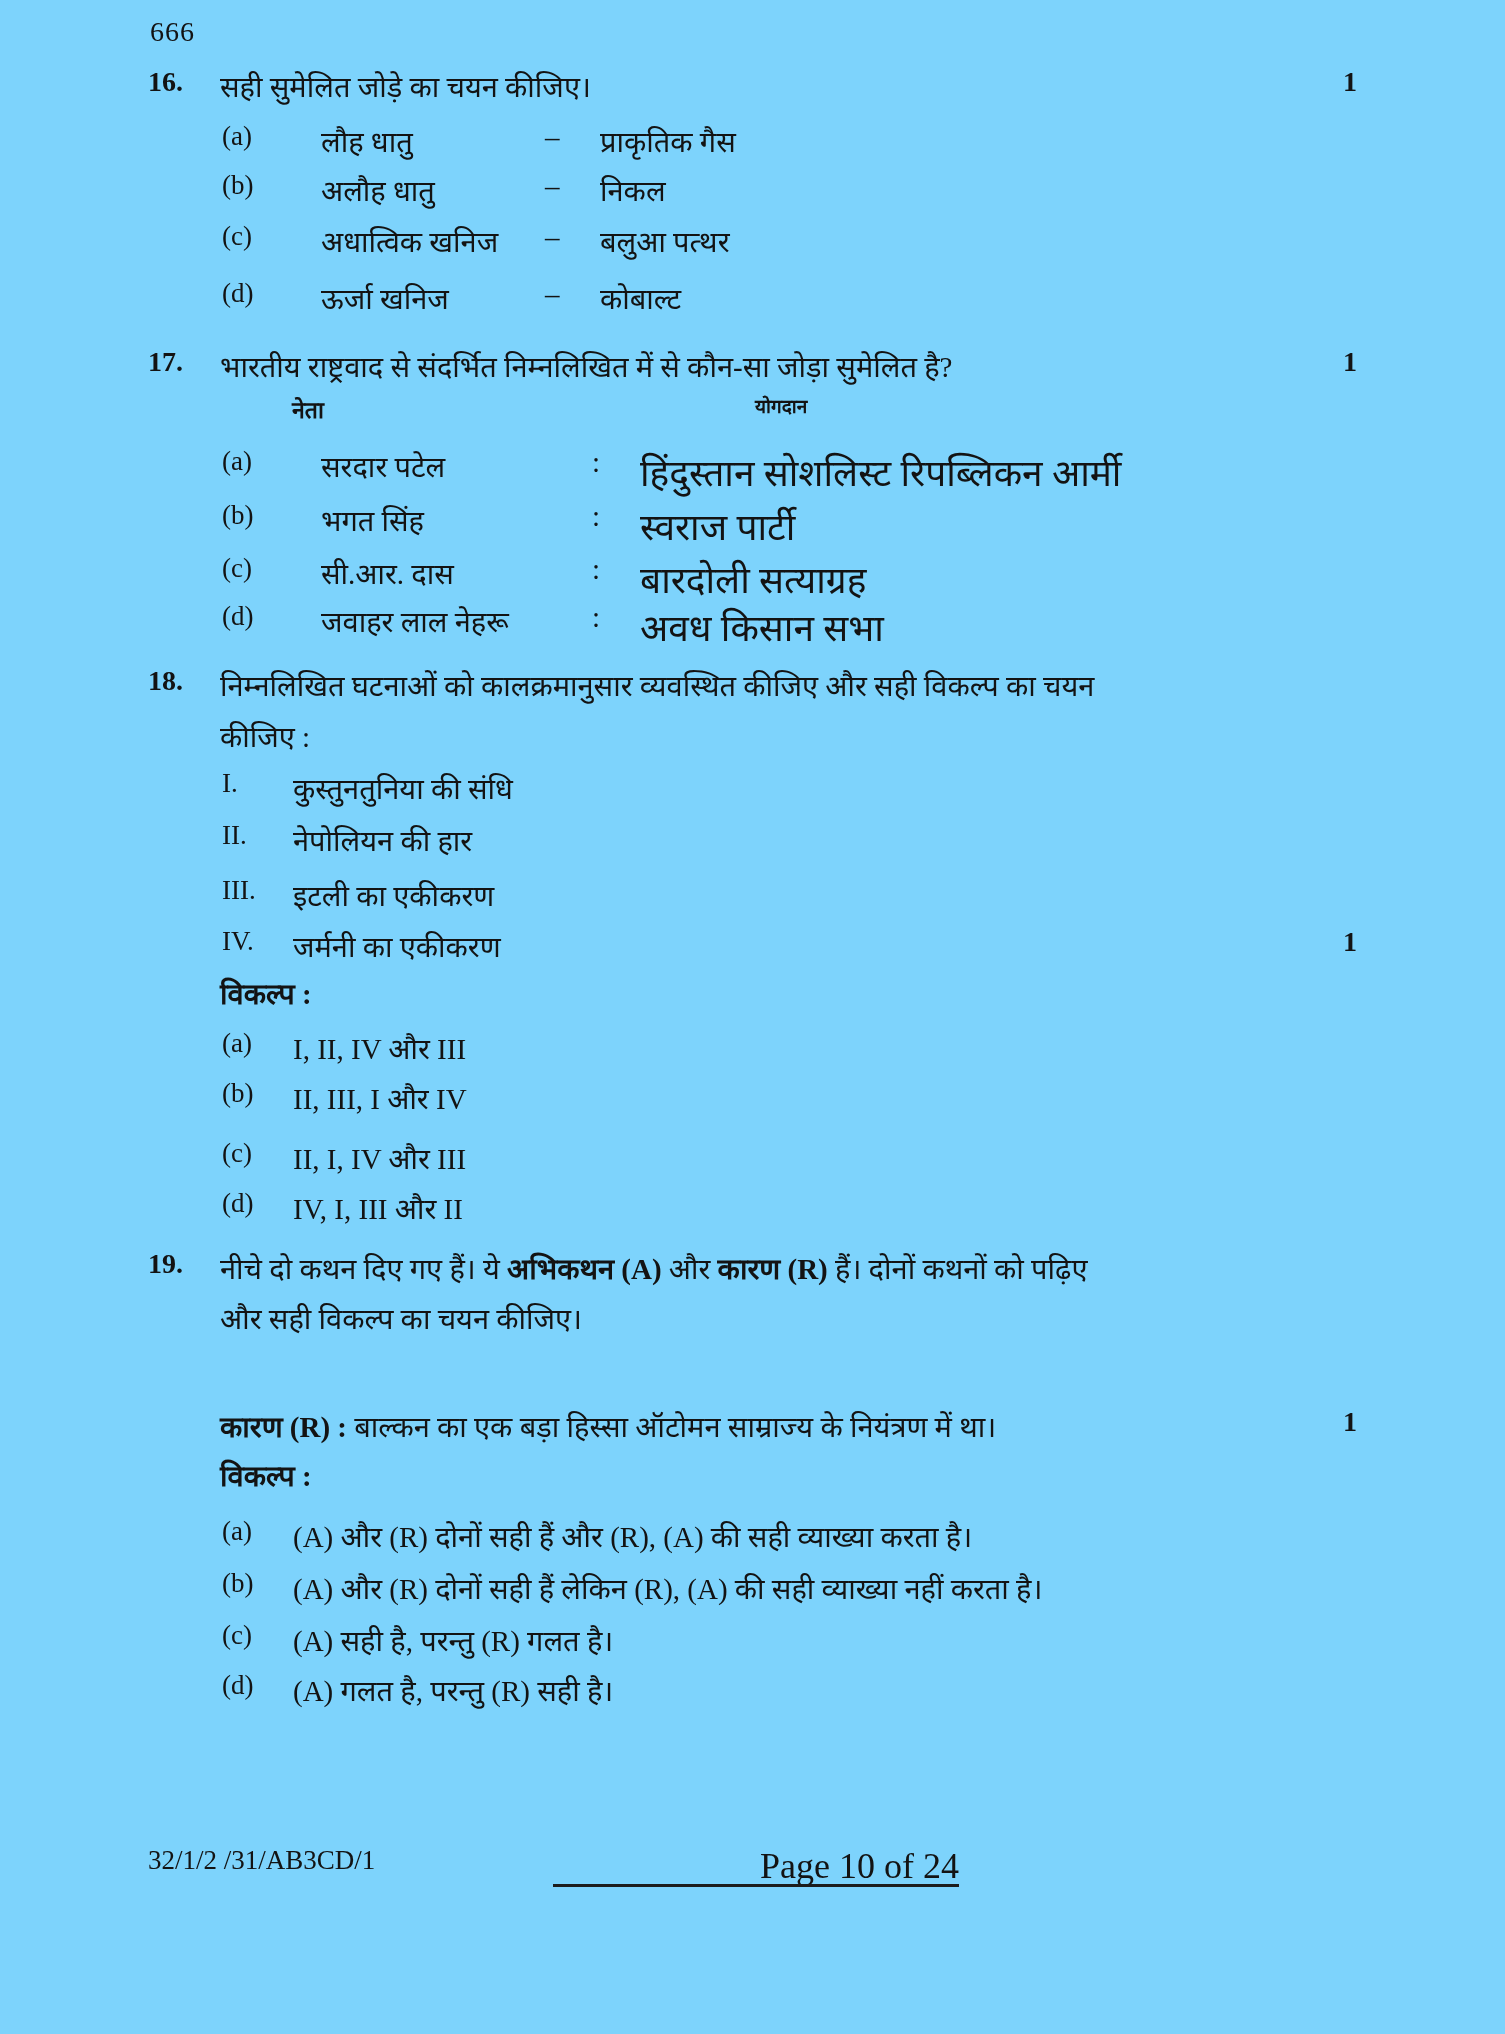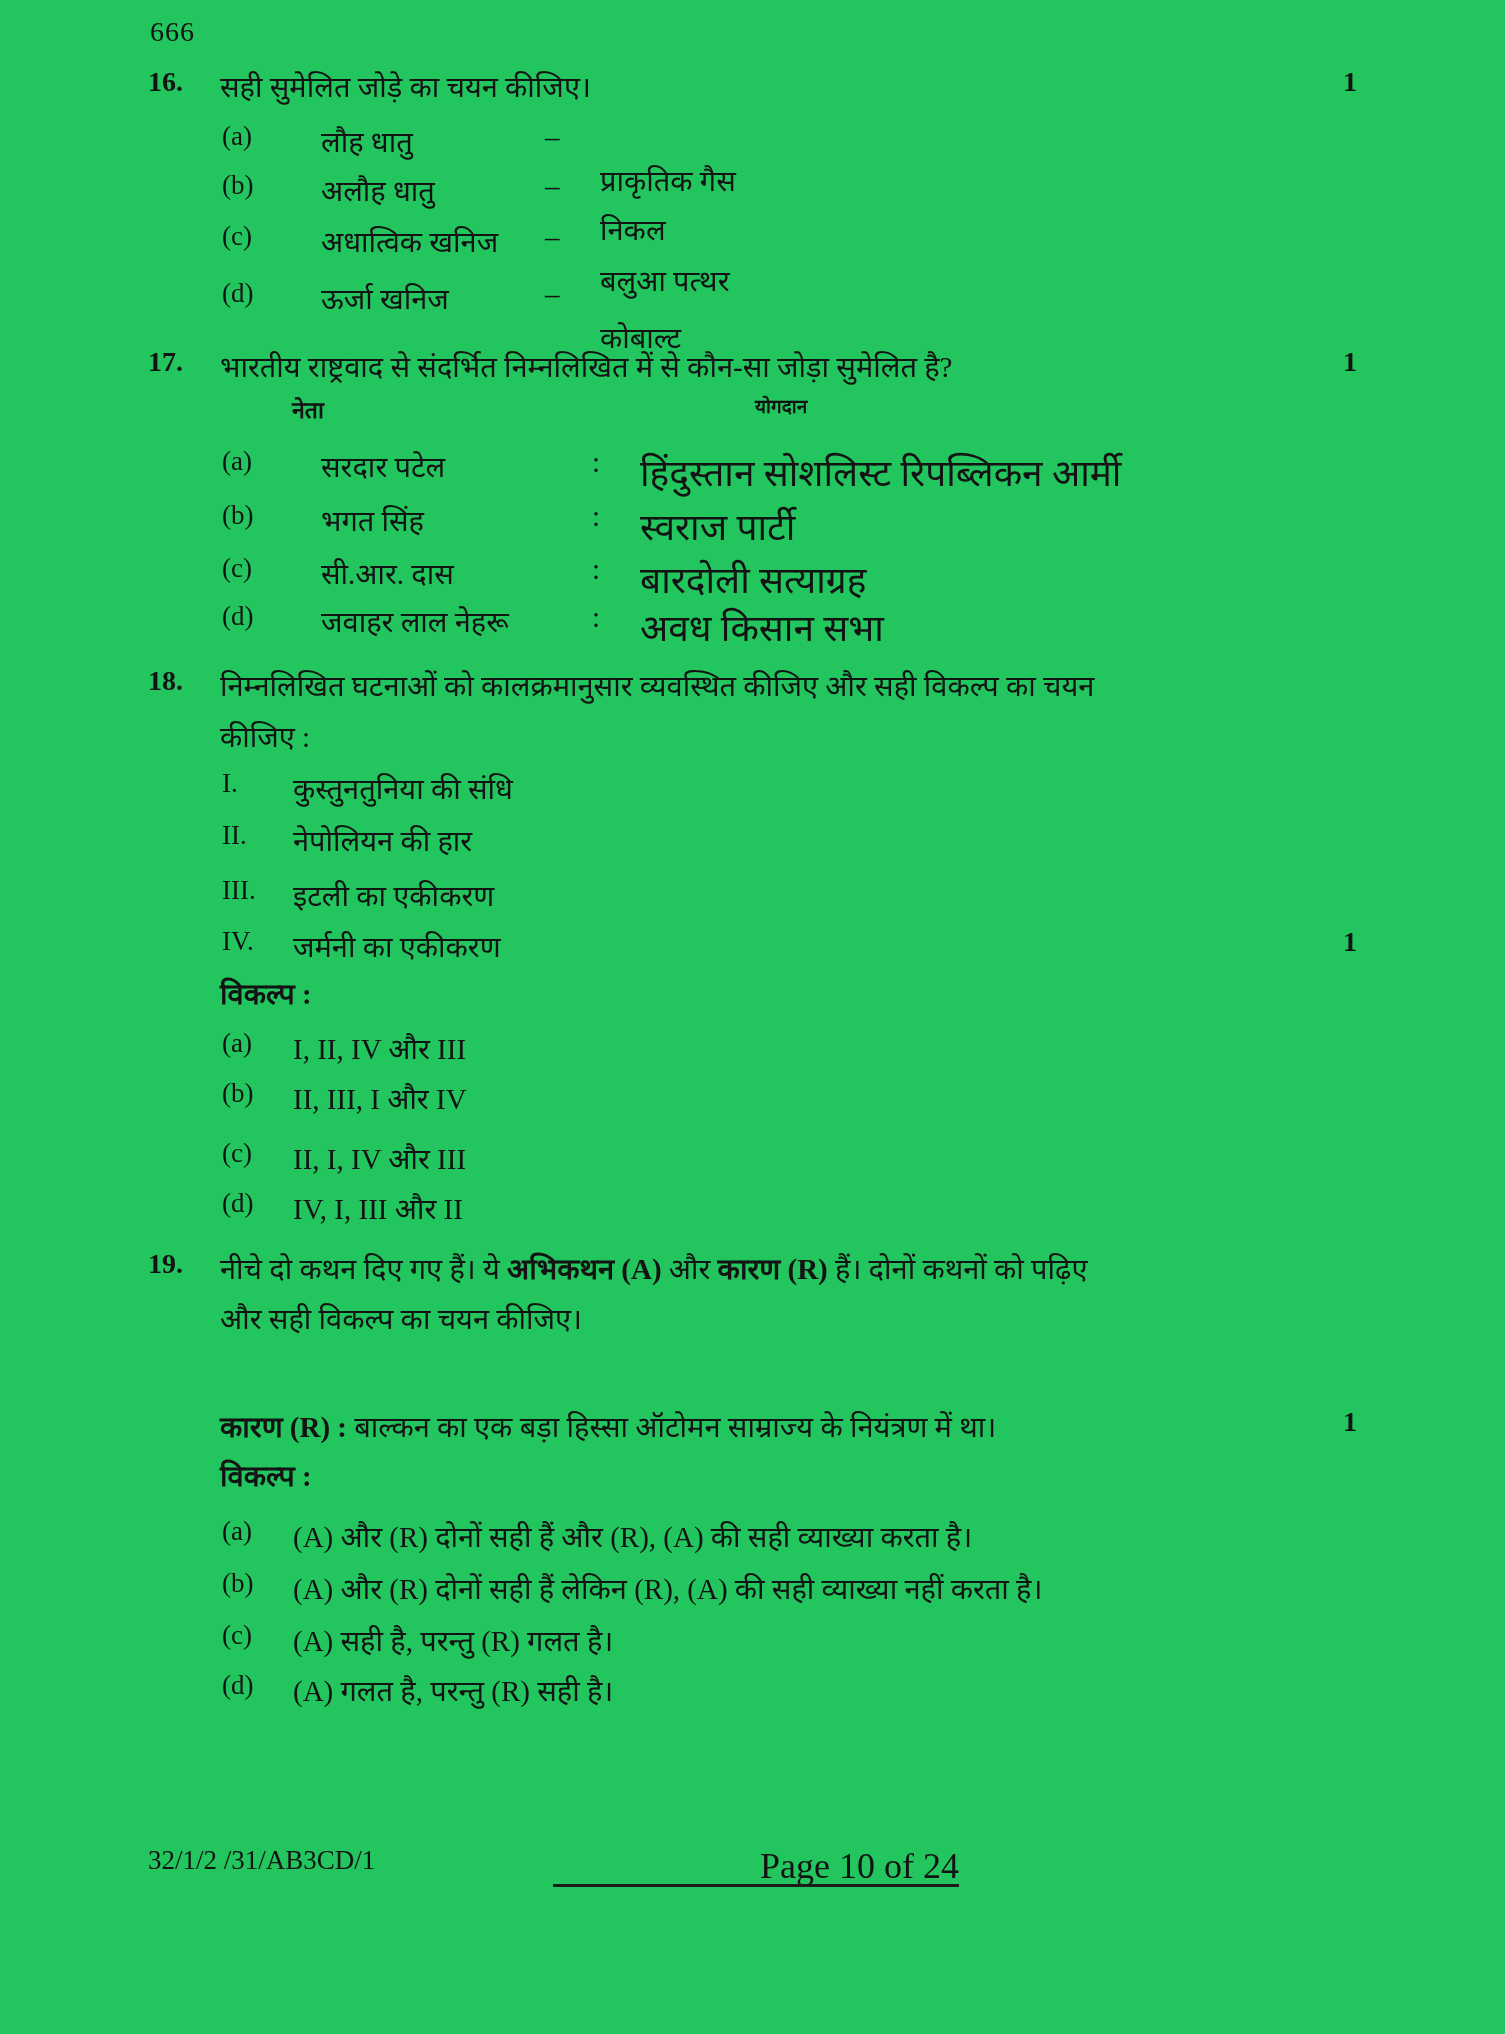--- a/index.html
+++ b/index.html
@@ -1,34 +1,34 @@
 <!DOCTYPE html>
 <html><head>
 <meta charset="utf-8">
 <style>
   html, body { margin: 0; padding: 0; background: #ffffff; }
   .page {
     position: relative;
     width: 1505px;
     height: 2034px;
-    background: #22c55e;
+    background: #7dd3fc;
     color: #131313;
     font-family: "Liberation Serif", "DejaVu Serif", serif;
     overflow: hidden;
   }
   .row { position: absolute; left: 0; width: 100%; height: 46px; }
   .row > span { position: absolute; top: 0; white-space: nowrap; }
   .corner { font-size: 28px; letter-spacing: 1px; }
   .qnum  { left: 148px; font-size: 28px; font-weight: bold; }
   .qtext { left: 220px; font-size: 29px; }
   .optlab { left: 222px; font-size: 27px; }
   .opttxt { left: 293px; font-size: 29px; }
   .m-left  { left: 293px; font-size: 29px; margin-left: 28px; }
   .m-sep16 { left: 545px; font-size: 29px; }
-  .m-val16 { left: 600px; font-size: 29px; margin-top: 39px; }
+  .m-val16 { left: 600px; font-size: 29px; }
   .m-sep17 { left: 592px; font-size: 29px; }
   .m-val17 { left: 640px; font-size: 37px; }
   .hdr-leader { left: 292px; font-size: 23px; font-weight: bold; }
   .hdr-contrib { left: 755px; font-size: 19px; font-weight: bold; }
   .marks { left: 1333px; width: 34px; text-align: center; font-size: 28px; font-weight: bold; }
   .bold { font-weight: bold; }
   .evlab { left: 222px; font-size: 27px; }
   .evtxt { left: 293px; font-size: 29px; }
   .optshead { left: 220px; font-size: 29px; font-weight: bold; }
   .footer-serial { left: 148px; font-size: 27px; }

